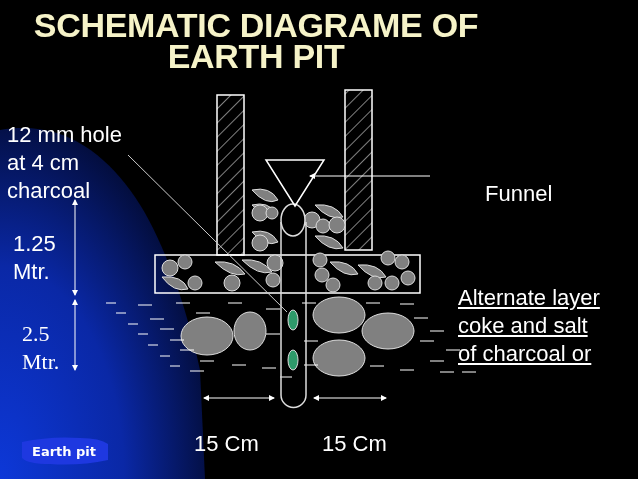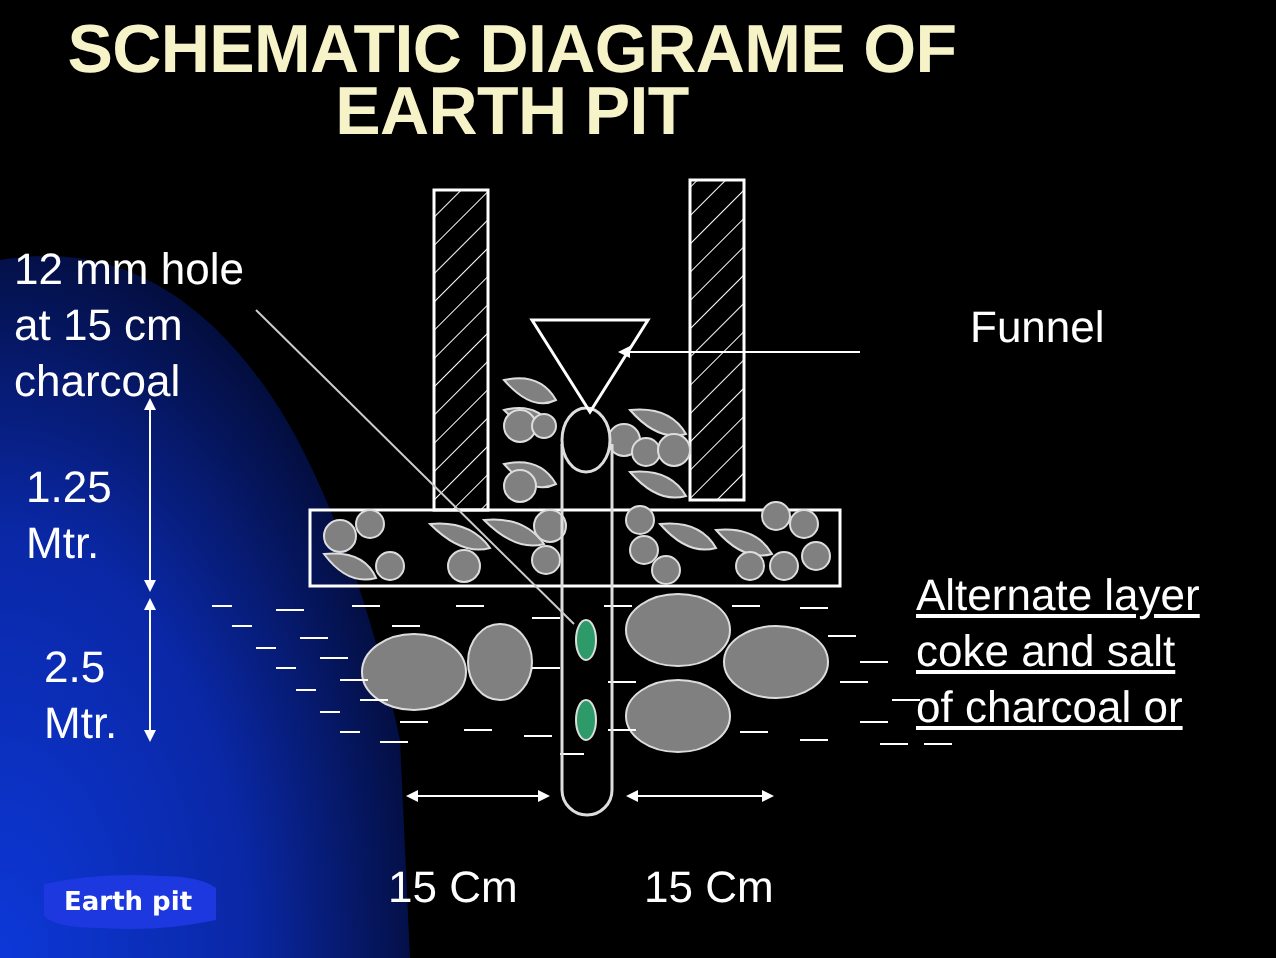--- a/index.html
+++ b/index.html
@@ -144,35 +144,35 @@
   <line x1="128" y1="155" x2="287" y2="312" stroke="#ccc" stroke-width="1"></line>
 
   <line x1="75" y1="200" x2="75" y2="295" stroke="#fff" stroke-width="1" marker-start="url(#arrs)" marker-end="url(#arr)"></line>
   <line x1="75" y1="300" x2="75" y2="370" stroke="#fff" stroke-width="1" marker-start="url(#arrs)" marker-end="url(#arr)"></line>
   <line x1="204" y1="398" x2="274" y2="398" stroke="#fff" stroke-width="1" marker-start="url(#arrs)" marker-end="url(#arr)"></line>
   <line x1="314" y1="398" x2="386" y2="398" stroke="#fff" stroke-width="1" marker-start="url(#arrs)" marker-end="url(#arr)"></line>
 </svg>
 
 <div class="lbl" style="left:7px;top:109px;margin-top:12px;">
   <div>12 mm hole</div>
-  <div>at 15 cm</div>
+  <div>at 4 cm</div>
   <div>charcoal</div>
 </div>
 
 <div class="lbl" style="left:13px;top:230px;">
   <div>1.25</div>
   <div>Mtr.</div>
 </div>
 
-<div class="lbl" style="left:22px;top:320px;">
+<div class="lbl" style="left:22px;top:320px;font-family:Liberation Serif, serif;">
   <div>2.5</div>
   <div>Mtr.</div>
 </div>
 
-<div class="lbl" style="left:485px;top:150px;">Funnel</div>
+<div class="lbl" style="left:485px;top:180px;">Funnel</div>
 
 <div class="lbl" style="left:458px;top:284px;text-decoration:underline;">
   <div>Alternate layer</div>
   <div>coke and salt</div>
   <div>of charcoal or</div>
 </div>
 
 <div class="lbl" style="left:194px;top:430px;">15 Cm</div>
 <div class="lbl" style="left:322px;top:430px;">15 Cm</div>
 

